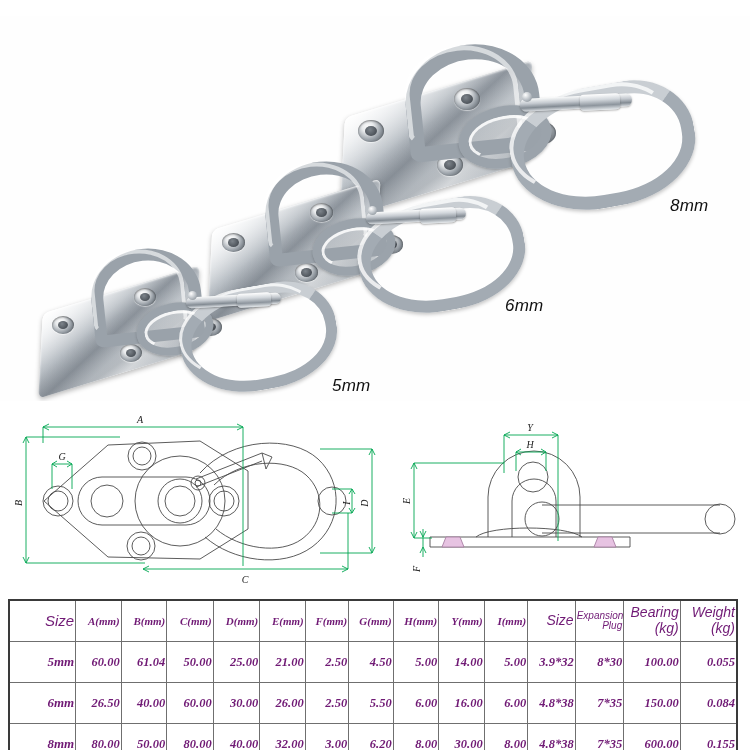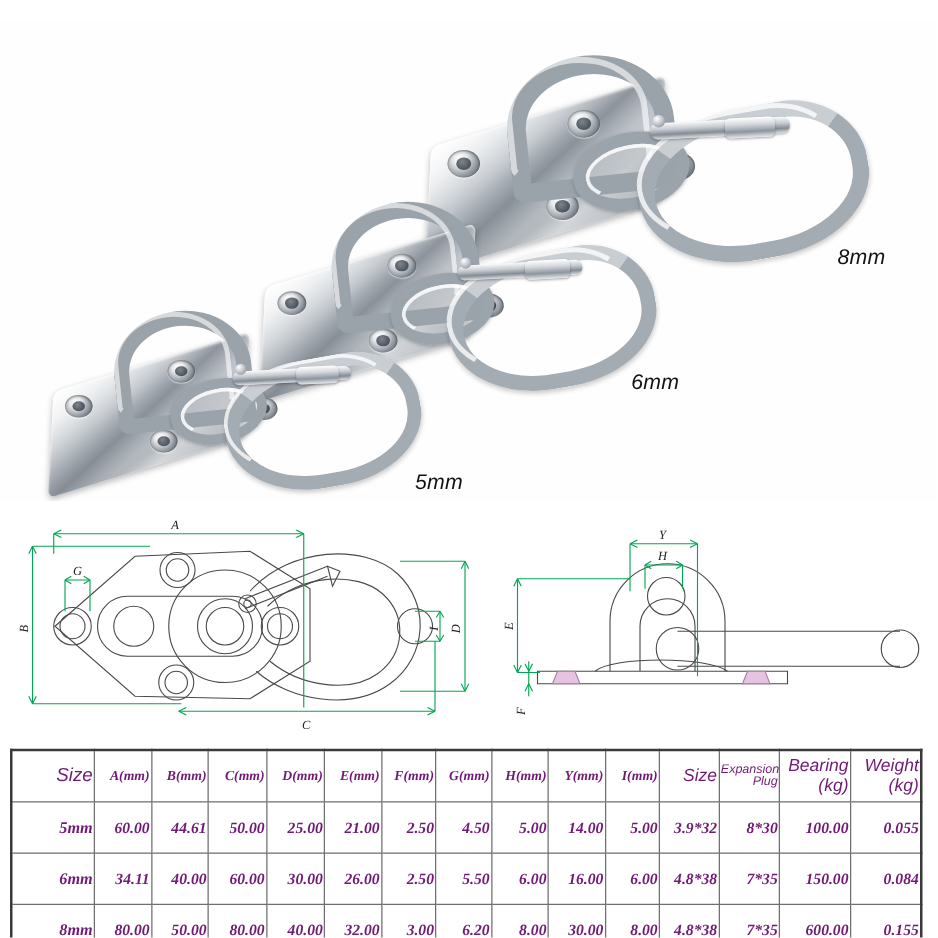--- a/index.html
+++ b/index.html
@@ -447,37 +447,37 @@
           <th class="wide-h">
             <span>Weight</span><br>
             <span>(kg)</span>
           </th>
         </tr>
       </thead>
       <tbody>
         <tr>
           <td class="size-c">5mm</td>
           <td>60.00</td>
-          <td>44.61</td>
+          <td>61.04</td>
           <td>50.00</td>
           <td>25.00</td>
           <td>21.00</td>
           <td>2.50</td>
           <td>4.50</td>
           <td>5.00</td>
           <td>14.00</td>
           <td>5.00</td>
           <td>3.9*32</td>
           <td>8*30</td>
           <td>100.00</td>
           <td>0.055</td>
         </tr>
         <tr>
           <td class="size-c">6mm</td>
-          <td>34.11</td>
+          <td>26.50</td>
           <td>40.00</td>
           <td>60.00</td>
           <td>30.00</td>
           <td>26.00</td>
           <td>2.50</td>
           <td>5.50</td>
           <td>6.00</td>
           <td>16.00</td>
           <td>6.00</td>
           <td>4.8*38</td>

